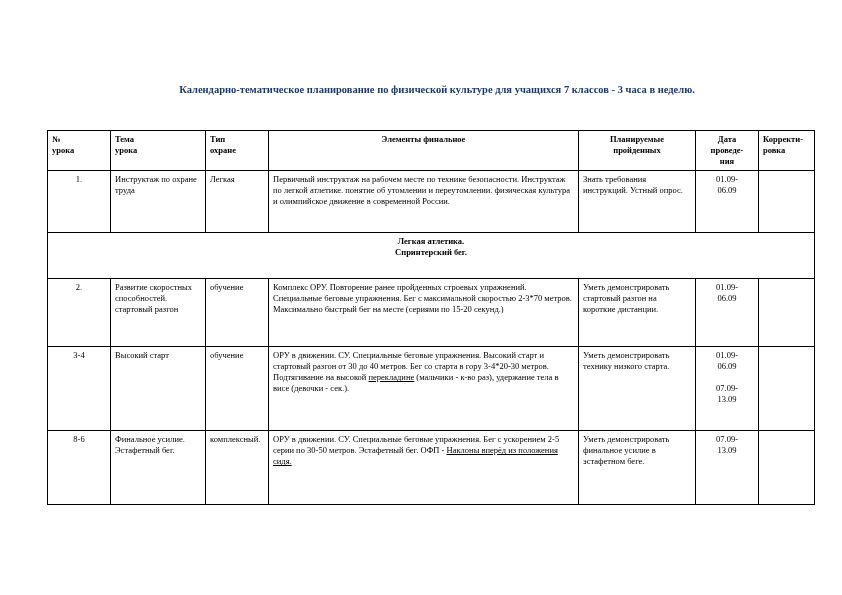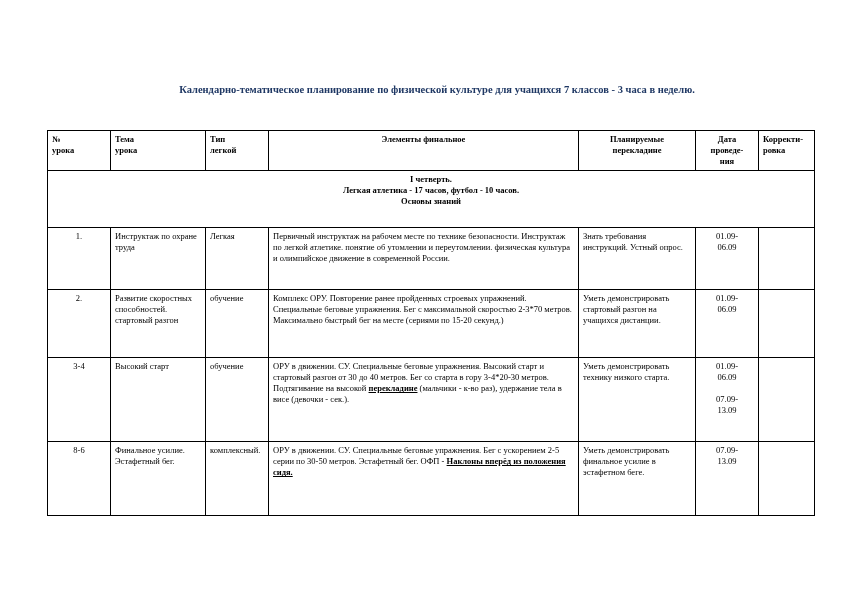--- a/index.html
+++ b/index.html
@@ -48,21 +48,21 @@
   th.center { text-align: center; }
   th.mid { vertical-align: middle; }
   td.section {
     text-align: center;
     font-weight: bold;
     vertical-align: top;
     padding-top: 4px;
   }
   td.num { text-align: center; }
   td.date { white-space: pre-line; text-align: center; }
-  .emph { font-weight: bold; text-decoration: underline; }
+  .emph { font-weight: normal; text-decoration: underline; }
   .section-line { text-align: center; }
 </style>
 </head>
 <body>
 
 <div class="page">
 
   <div class="doc-title">Календарно-тематическое планирование по физической культуре для учащихся 7 классов - 3 часа в неделю.</div>
 
   <table class="plan">
@@ -76,57 +76,56 @@
       <col style="width:56px">
     </colgroup>
 
     <tbody>
         <tr>
       <th>№
 урока</th>
       <th>Тема
 урока</th>
       <th>Тип
-легкой</th>
+охране</th>
       <th class="center mid">Элементы финальное</th>
       <th class="center">Планируемые
-перекладине</th>
+пройденных</th>
       <th class="center">Дата
 проведе-
 ния</th>
       <th>Корректи-
 ровка</th>
     </tr>
 
-    <tr style="height:57px">
-      <td class="section" colspan="7">
-        <div class="section-line">I четверть.</div>
-        <div class="section-line">Легкая атлетика - 17 часов, футбол - 10 часов.</div>
-        <div class="section-line">Основы знаний</div>
-      </td>
-    </tr>
 
     <tr style="height:62px">
       <td class="num">1.</td>
       <td>Инструктаж по охране труда</td>
       <td>Легкая</td>
       <td>Первичный инструктаж на рабочем месте по технике безопасности. Инструктаж по легкой атлетике. понятие об утомлении и переутомлении. физическая культура и олимпийское движение в современной России.</td>
       <td>Знать требования инструкций. Устный опрос.</td>
       <td class="date">01.09-
 06.09</td>
       <td></td>
     </tr>
 
+    <tr style="height:46px">
+      <td class="section" colspan="7">
+        <div class="section-line">Легкая атлетика.</div>
+        <div class="section-line">Спринтерский бег.</div>
+      </td>
+    </tr>
 
     <tr style="height:68px">
       <td class="num">2.</td>
       <td>Развитие скоростных способностей. стартовый разгон</td>
       <td>обучение</td>
       <td>Комплекс ОРУ. Повторение ранее пройденных строевых упражнений. Специальные беговые упражнения. Бег с максимальной скоростью 2-3*70 метров. Максимально быстрый бег на месте (сериями по 15-20 секунд.)</td>
-      <td>Уметь демонстрировать стартовый разгон на учащихся дистанции.</td>
+      <td>Уметь демонстрировать стартовый разгон на короткие дистанции.</td>
       <td class="date">01.09-
 06.09</td>
       <td></td>
     </tr>
 
     <tr style="height:84px">
       <td class="num">3-4</td>
       <td>Высокий старт</td>
       <td>обучение</td>
       <td><span>ОРУ в движении. СУ. Специальные беговые упражнения. Высокий старт и стартовый разгон от 30 до 40 метров. Бег со старта в гору 3-4*20-30 метров. Подтягивание на высокой </span><span class="emph">перекладине</span><span> (мальчики - к-во раз), удержание тела в висе (девочки - сек.).</span></td>

